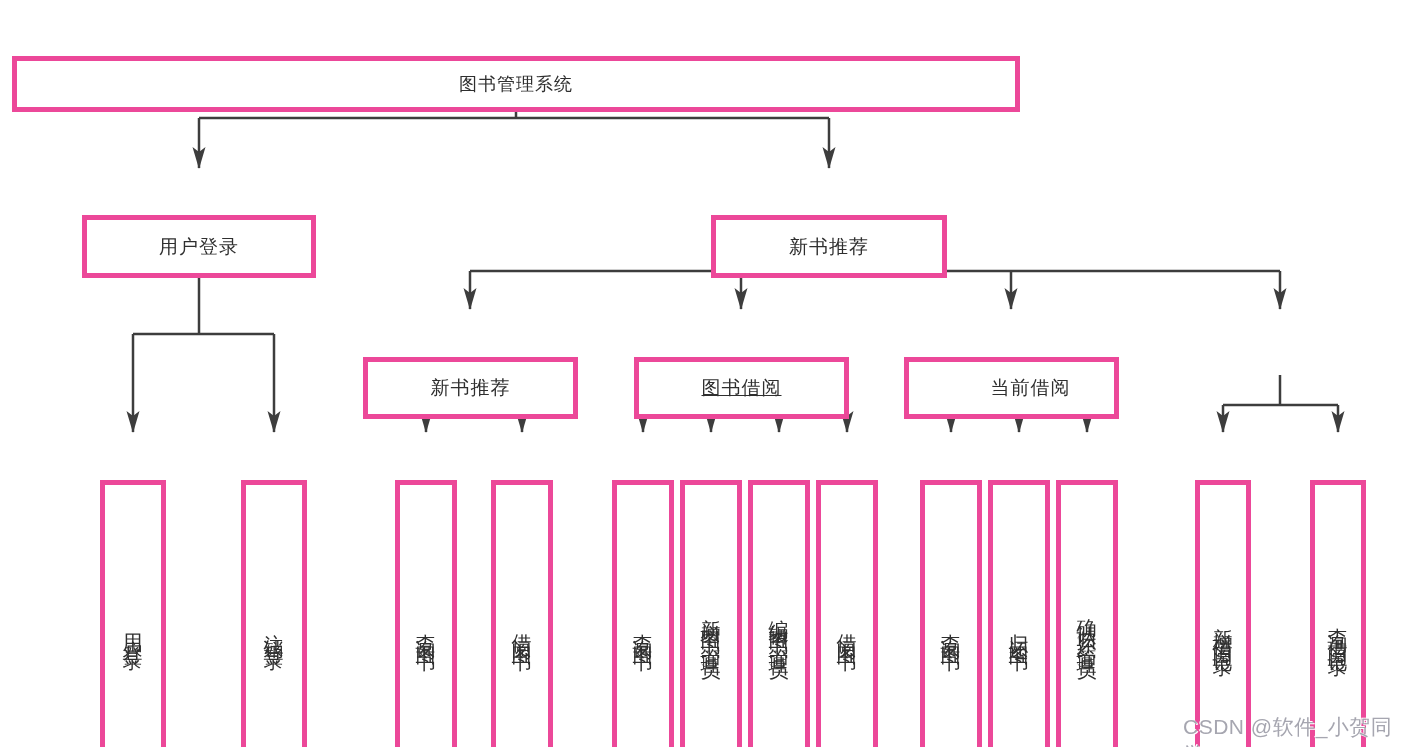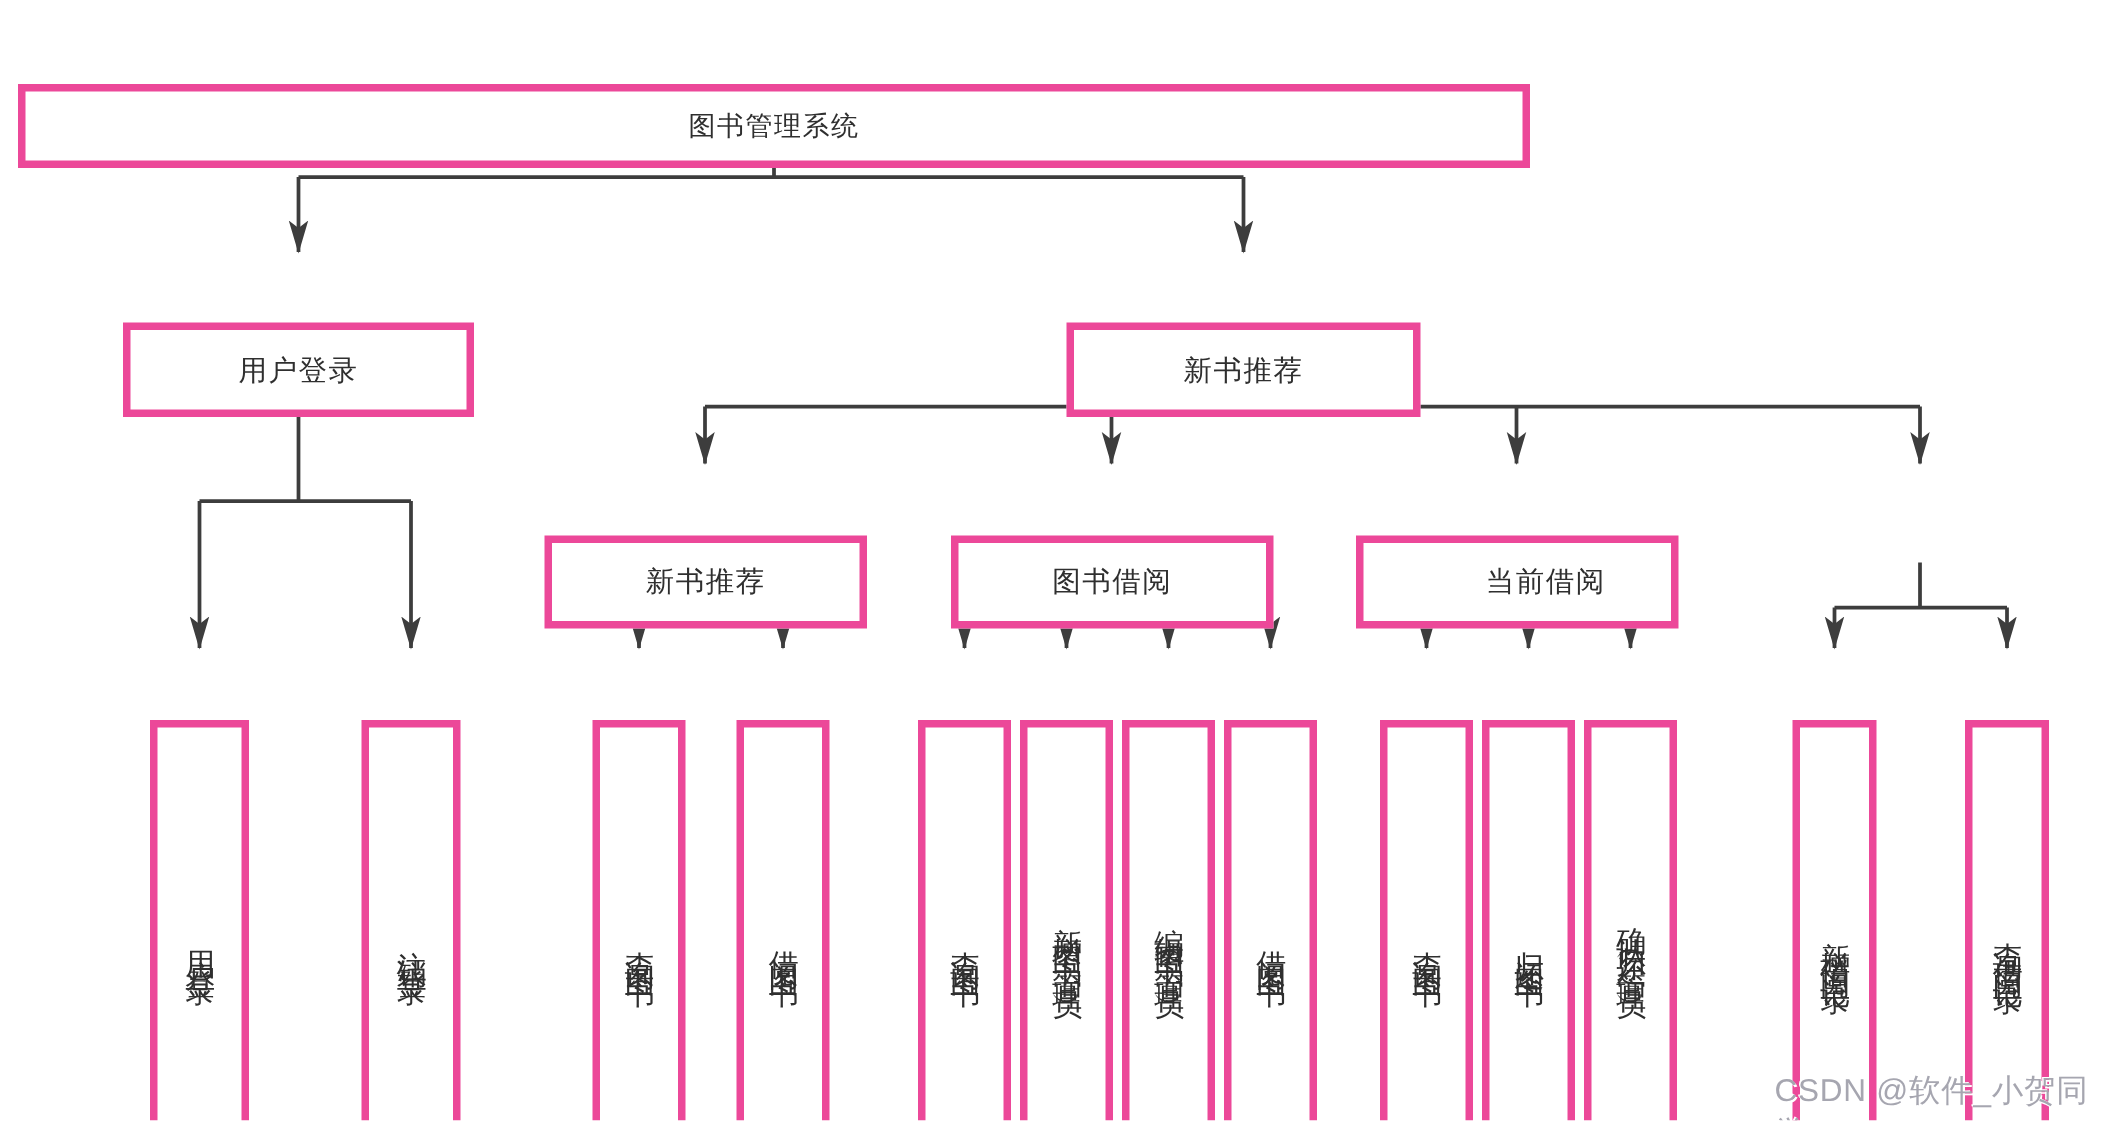--- a/index.html
+++ b/index.html
@@ -88,21 +88,21 @@
   <div class="box h2" style="left:82px;top:171px;width:234px;height:63px;">
     <span>用户登录</span>
   </div>
   <div class="box h2" style="left:711px;top:171px;width:236px;height:63px;">
     <span>新书推荐</span>
   </div>
 
   <div class="box h2" style="left:363px;top:313px;width:215px;height:62px;">
     <span>新书推荐</span>
   </div>
-  <div class="box h2" style="left:634px;top:313px;width:215px;height:62px;">
+  <div class="box h2" style="left:634px;top:313px;width:215px;height:62px;text-decoration:underline;">
     <span>图书借阅</span>
   </div>
   <div class="box h2" style="left:904px;top:313px;width:215px;height:62px;padding-left:38px;">
     <span>当前借阅</span>
   </div>
 
   <div class="box vbox" style="left:100px;top:436px;width:66px;height:299px;">
     <span class="vtext">用户登录</span>
   </div>
   <div class="box vbox" style="left:241px;top:436px;width:66px;height:299px;">

